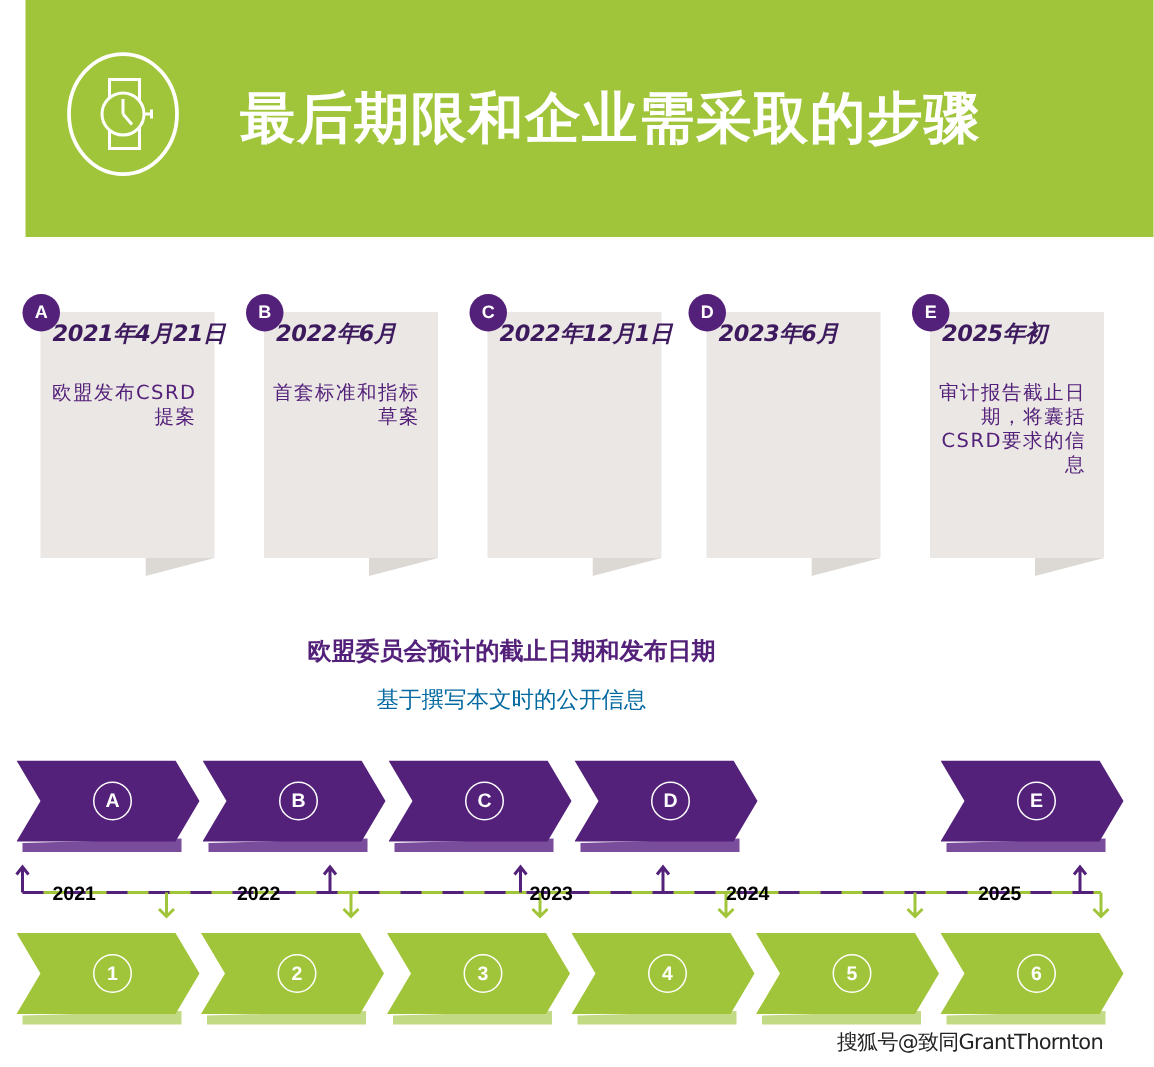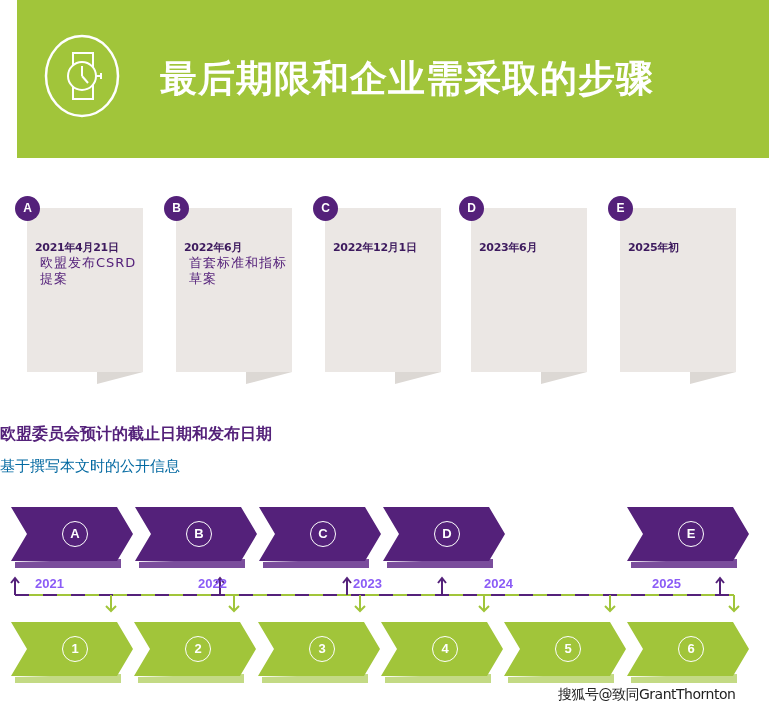--- a/index.html
+++ b/index.html
@@ -7,33 +7,33 @@
   body { position: relative; font-family: "DejaVu Sans", "Liberation Sans", sans-serif; }
 
   .header { position: absolute; left: 17px; top: 0; width: 769px; height: 158px; background: #a1c53a; }
   .header .icon { position: absolute; left: 27px; top: 34px; width: 76px; height: 84px; }
   .header .title { position: absolute; left: 143px; top: 54px; font-size: 37px; font-weight: bold; color: #ffffff; letter-spacing: 1px; white-space: nowrap; }
 
   .card { position: absolute; top: 208px; width: 116px; height: 165px; }
   .card .paper { position: absolute; left: 0; top: 0; width: 116px; height: 164px; background: #ebe7e4; }
   .card .fold { position: absolute; left: 70px; top: 164px; width: 46px; height: 12px; }
   .card .badge { position: absolute; left: -12px; top: -12px; width: 25px; height: 25px; border-radius: 50%; background: #54217a; color: #fff; font-size: 12px; font-weight: bold; text-align: center; line-height: 25px; font-family: "Liberation Sans", sans-serif; }
-  .card .date { position: absolute; left: 8px; top: 32px; font-size: 11px; font-weight: bold; color: #3d1a5e; white-space: nowrap; letter-spacing: -0.3px; }
-  .card .desc { position: absolute; left: 13px; top: 47px; width: 104px; font-size: 13px; color: #54217a; line-height: 16px; letter-spacing: 1px; }
-
-  .subhead { position: absolute; left: 0; width: 682px; text-align: left; white-space: nowrap; }
+  .card .date { position: absolute; left: 8px; top: 5px; font-size: 15px; font-weight: bold; color: #3d1a5e; white-space: nowrap; letter-spacing: -0.3px; font-style: italic; }
+  .card .desc { position: absolute; left: 0; top: 47px; width: 104px; font-size: 13px; color: #54217a; line-height: 16px; letter-spacing: 1px; text-align: right; }
+
+  .subhead { position: absolute; left: 0; width: 682px; text-align: center; white-space: nowrap; }
   .subhead.t1 { top: 424px; font-size: 16px; font-weight: bold; color: #54217a; }
   .subhead.t2 { top: 457px; font-size: 15px; color: #0369a1; }
 
   .chev { position: absolute; width: 125px; height: 76px; }
   .chev svg { position: absolute; left: 0; top: 0; }
   .chev .num { position: absolute; left: 51px; top: 14px; width: 26px; height: 26px; border: 1.5px solid #fff; border-radius: 50%; color: #fff; text-align: center; line-height: 23px; font-size: 13px; font-weight: bold; font-family: "Liberation Sans", sans-serif; }
 
   .tl { position: absolute; left: 0; top: 570px; width: 769px; height: 45px; }
-  .year { position: absolute; top: 6px; font-size: 13px; font-weight: bold; color: #8b5cf6; font-family: "Liberation Sans", sans-serif; }
+  .year { position: absolute; top: 18px; font-size: 13px; font-weight: bold; color: #000000; font-family: "Liberation Sans", sans-serif; }
 
   .watermark { position: absolute; left: 558px; top: 686px; font-size: 14px; color: #222; white-space: nowrap; letter-spacing: -0.5px; }
 </style>
 </head>
 <body>
 
 <div class="header">
   <svg class="icon" viewBox="0 0 76 84">
     <ellipse cx="38" cy="42" rx="36" ry="40" fill="none" stroke="#fff" stroke-width="2.5"></ellipse>
     <rect x="29" y="19" width="20" height="46" fill="none" stroke="#fff" stroke-width="2"></rect>
@@ -84,20 +84,21 @@
   <div class="date">2023年6月</div>
 </div>
 
 <div class="card" style="left:620px;">
   <div class="paper"></div>
   <svg class="fold" viewBox="0 0 46 12">
       <polygon points="0,0 46,0 0,12" fill="#dcd8d4"></polygon>
     </svg>
   <div class="badge">E</div>
   <div class="date">2025年初</div>
+  <div class="desc">审计报告截止日期，将囊括CSRD要求的信息</div>
 </div>
 
 <div class="subhead t1">欧盟委员会预计的截止日期和发布日期</div>
 <div class="subhead t2">基于撰写本文时的公开信息</div>
 
 <div class="chev" style="left:11px; top:507px;">
   <svg width="125" height="64" viewBox="0 0 125 64">
       <polygon points="4,58 110,55 110,64 4,64" fill="#7a4d9c" transform="translate(0,-3)"></polygon>
       <polygon points="0,0 106,0 122,27 106,54 0,54 16,27" fill="#54217a"></polygon>
     </svg>
@@ -148,21 +149,21 @@
     <g stroke="#a1c53a" stroke-width="2" fill="none">
       <path d="M111,25 V41 M106,36 L111,41 L116,36"></path>
       <path d="M234,25 V41 M229,36 L234,41 L239,36"></path>
       <path d="M360,25 V41 M355,36 L360,41 L365,36"></path>
       <path d="M484,25 V41 M479,36 L484,41 L489,36"></path>
       <path d="M610,25 V41 M605,36 L610,41 L615,36"></path>
       <path d="M734,25 V41 M729,36 L734,41 L739,36"></path>
     </g>
   </svg>
   <div class="year" style="left:35px;">2021</div>
-  <div class="year" style="left:158px;margin-left:40px;">2022</div>
+  <div class="year" style="left:158px;">2022</div>
   <div class="year" style="left:353px;">2023</div>
   <div class="year" style="left:484px;">2024</div>
   <div class="year" style="left:652px;">2025</div>
 </div>
 
 <div class="chev" style="left:11px; top:622px;">
   <svg width="125" height="64" viewBox="0 0 125 64">
       <polygon points="4,58 110,55 110,64 4,64" fill="#c3da84" transform="translate(0,-3)"></polygon>
       <polygon points="0,0 106,0 122,27 106,54 0,54 16,27" fill="#a1c53a"></polygon>
     </svg>

